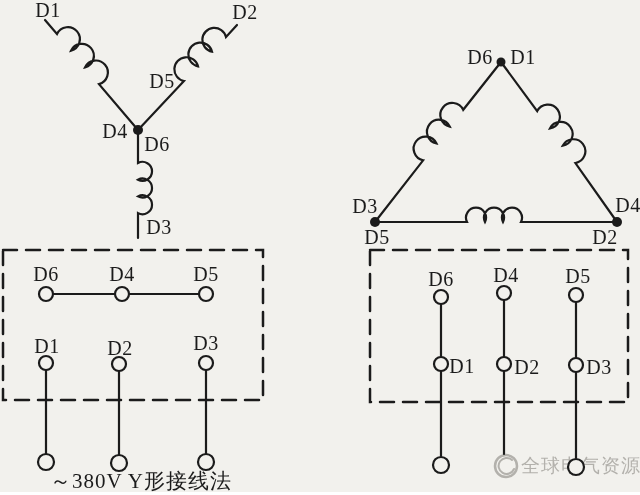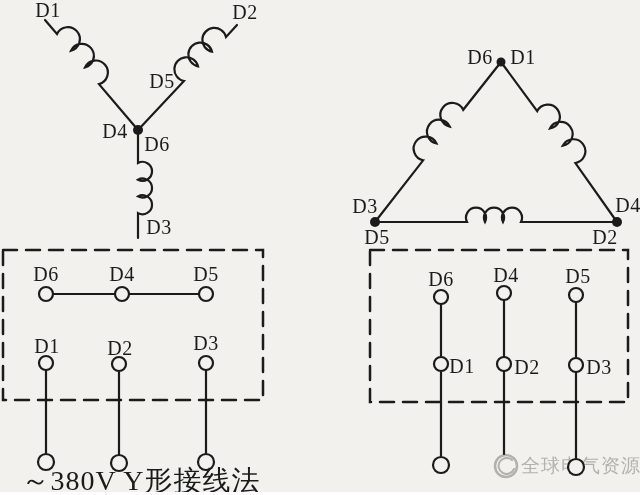--- a/index.html
+++ b/index.html
@@ -14,21 +14,21 @@
     position:absolute;left:0;top:0;z-index:2;
   }
   .lbl{
     position:absolute;z-index:3;
     transform:translate(-50%,-50%);
     font-size:20px;color:#1b1b1b;
     white-space:nowrap;line-height:1;
     letter-spacing:0.5px;
   }
   .caption{
-    font-size:28px;letter-spacing:1px;text-align:right;
+    font-size:21px;letter-spacing:1px;text-align:right;
   }
   .watermark{
     position:absolute;z-index:1;
     transform:translate(0,-50%);
     font-size:19px;letter-spacing:1px;
     color:#b3b1ac;white-space:nowrap;
     font-family:"Liberation Sans","DejaVu Sans",sans-serif;
   }
 </style>
 </head>

